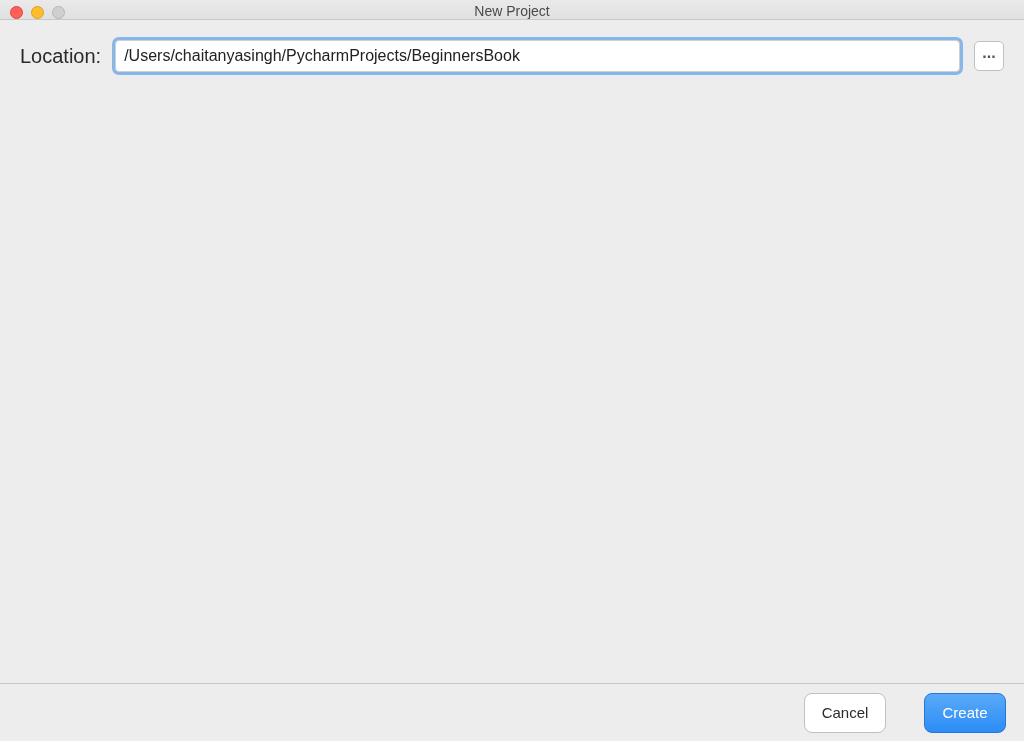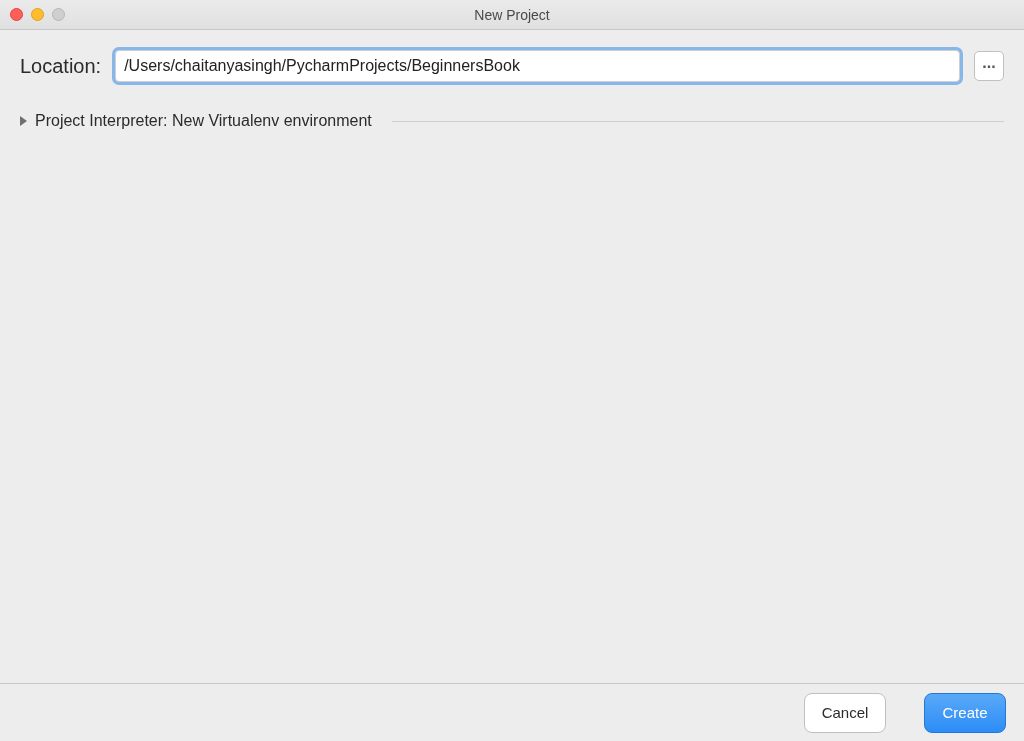--- a/index.html
+++ b/index.html
@@ -9,25 +9,25 @@
     }
     body {
       font-family: -apple-system, BlinkMacSystemFont, "Helvetica Neue", Arial, sans-serif;
       background: #ededed;
       width: 1024px;
       height: 741px;
       overflow: hidden;
       position: relative;
     }
     .title-bar {
-      height: 30px;
+      height: 20px;
       background: linear-gradient(#eaeaea, #e0e0e0);
       border-bottom: 1px solid #c8c8c8;
       display: flex;
-      align-items: center;
+      align-items: flex-end;
       position: relative;
     }
     .traffic-lights {
       display: flex;
       align-items: center;
       gap: 8px;
       margin-left: 10px;
     }
     .traffic-light {
       width: 13px;
@@ -161,26 +161,18 @@
 
 <div class="content">
   <div class="location-row">
     <span class="location-label">Location:</span>
     <div class="location-input-wrap">
       <input class="location-input" type="text" value="/Users/chaitanyasingh/PycharmProjects/BeginnersBook" style="">
     </div>
     <button class="browse-button">...</button>
   </div>
 
-  <div class="interpreter-row">
-    <div class="disclosure-triangle"></div>
-    <span class="interpreter-text">
-      <span>Project Interpreter:</span>
-      <span>New Virtualenv environment</span>
-    </span>
-    <div class="interpreter-divider"></div>
-  </div>
 </div>
 
 <div class="button-bar">
   <button class="btn">Cancel</button>
   <button class="btn btn-primary">Create</button>
 </div>
 
 </body></html>

